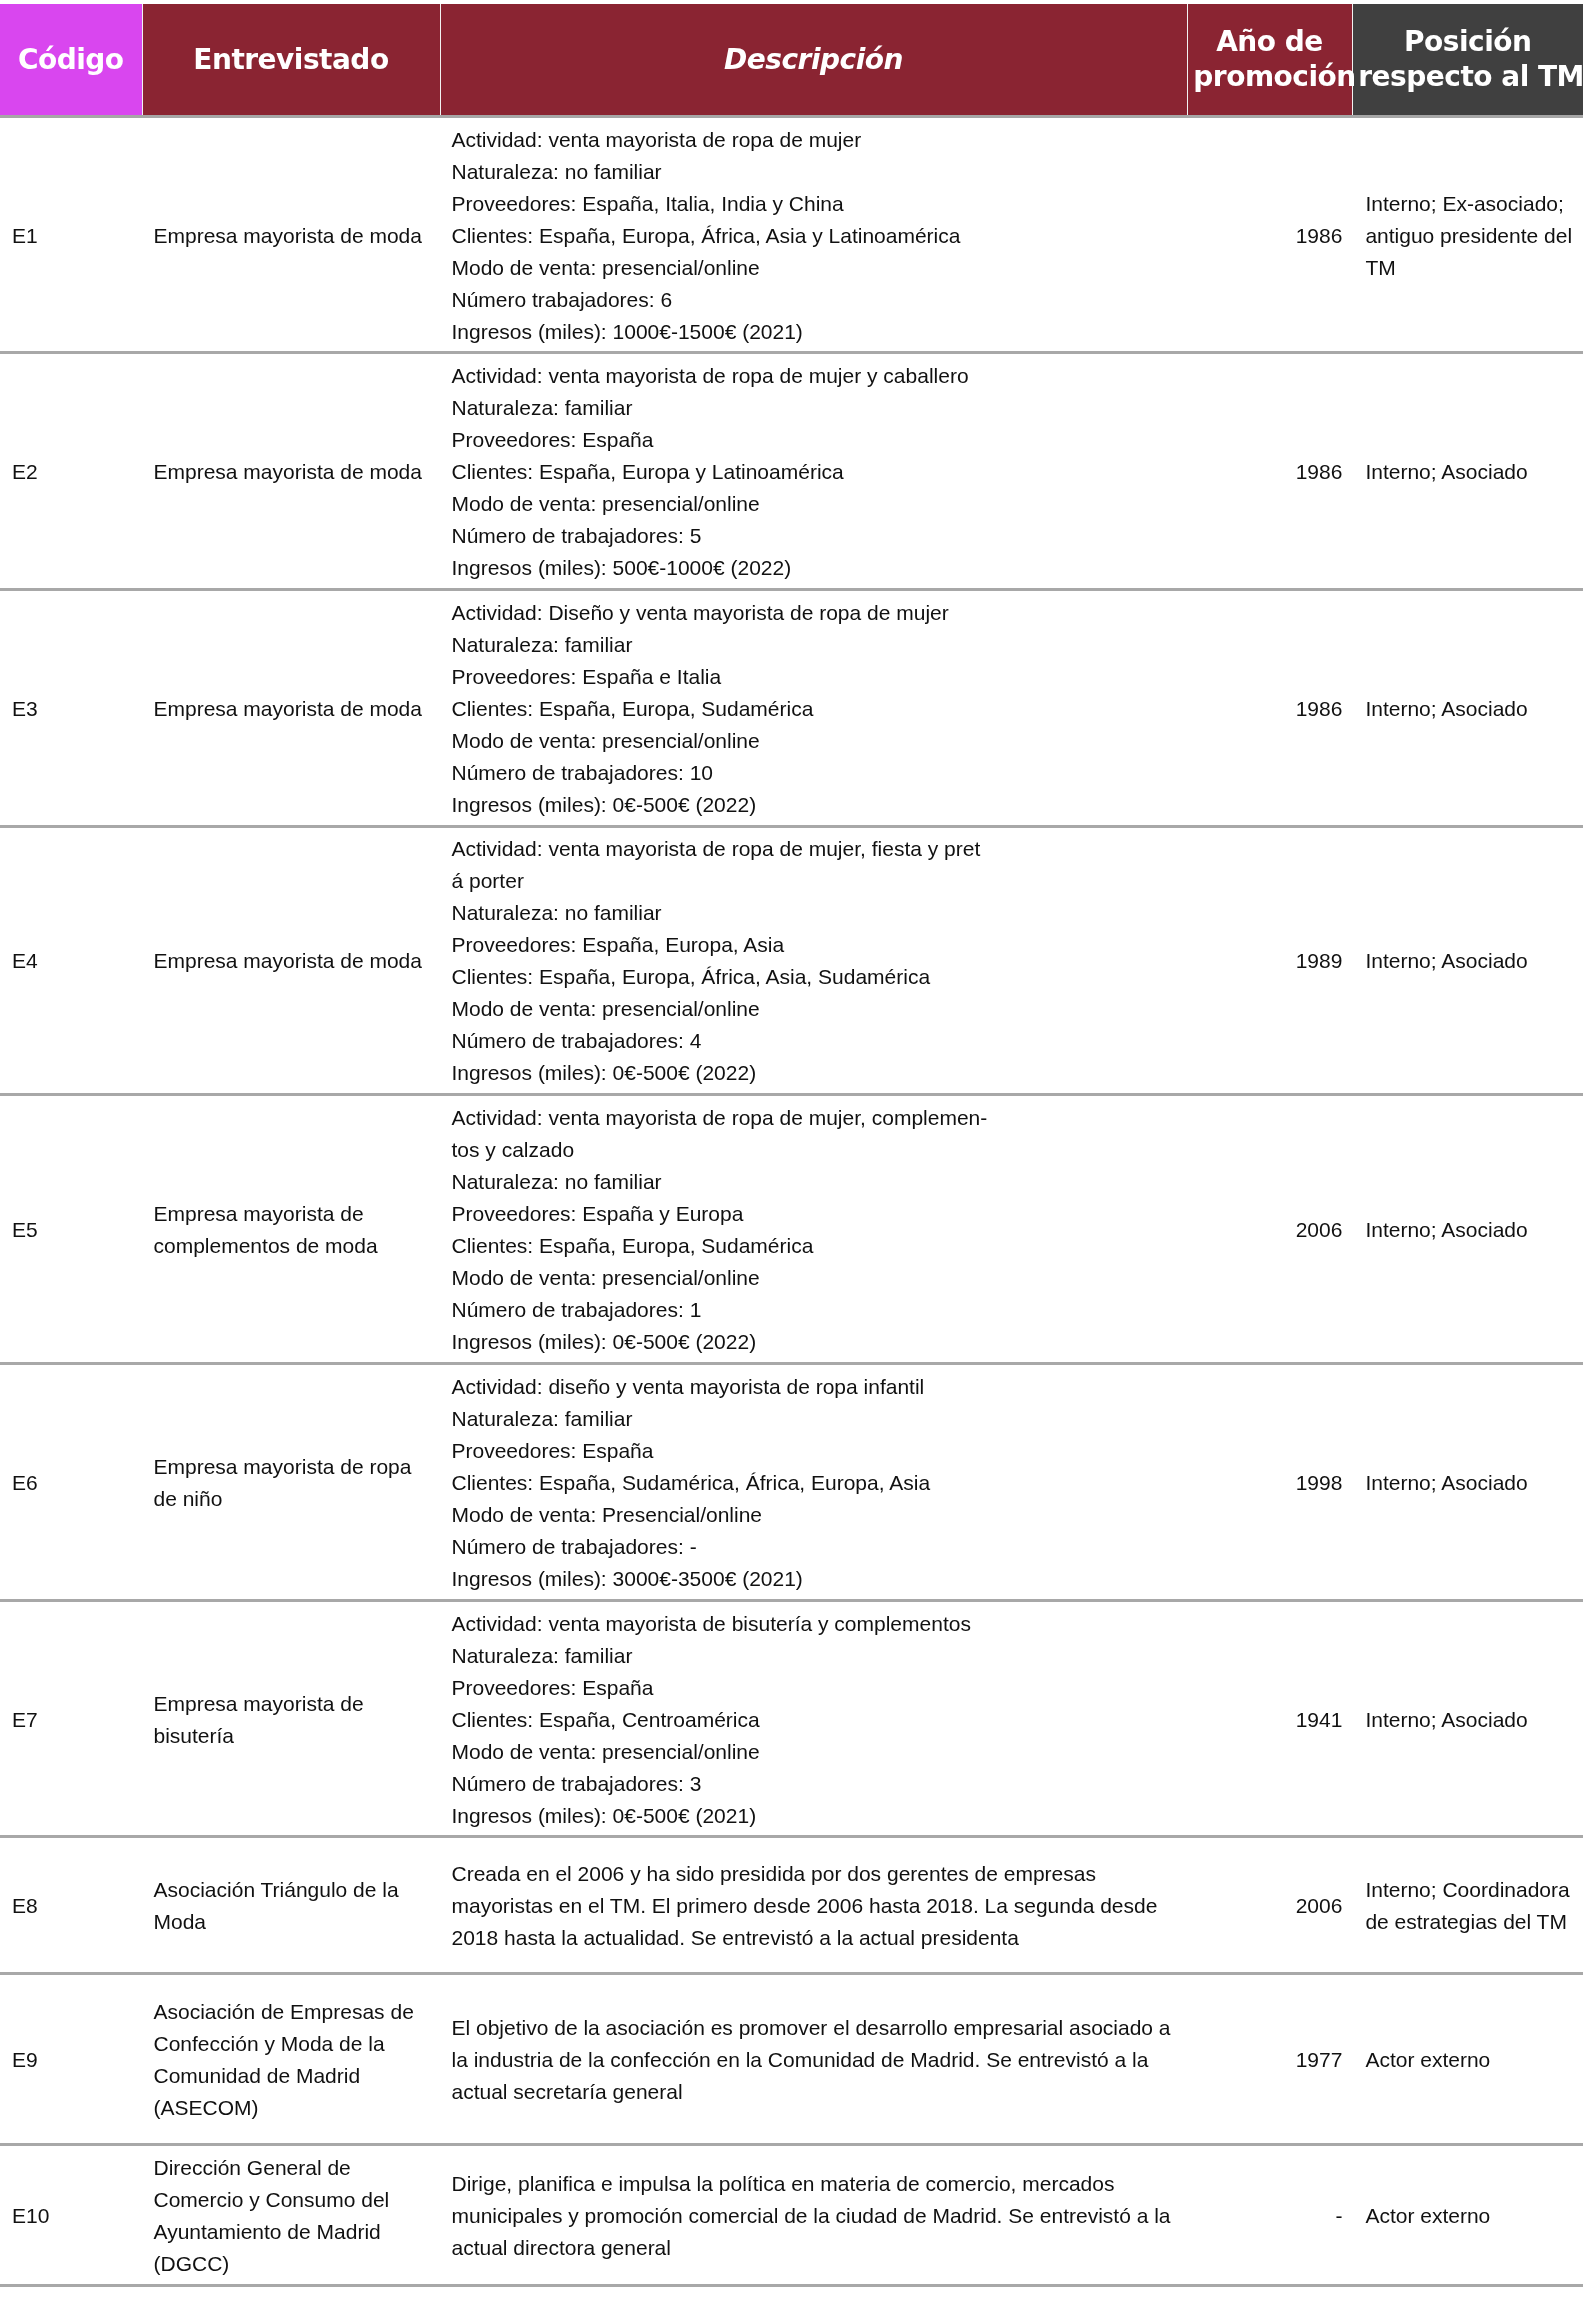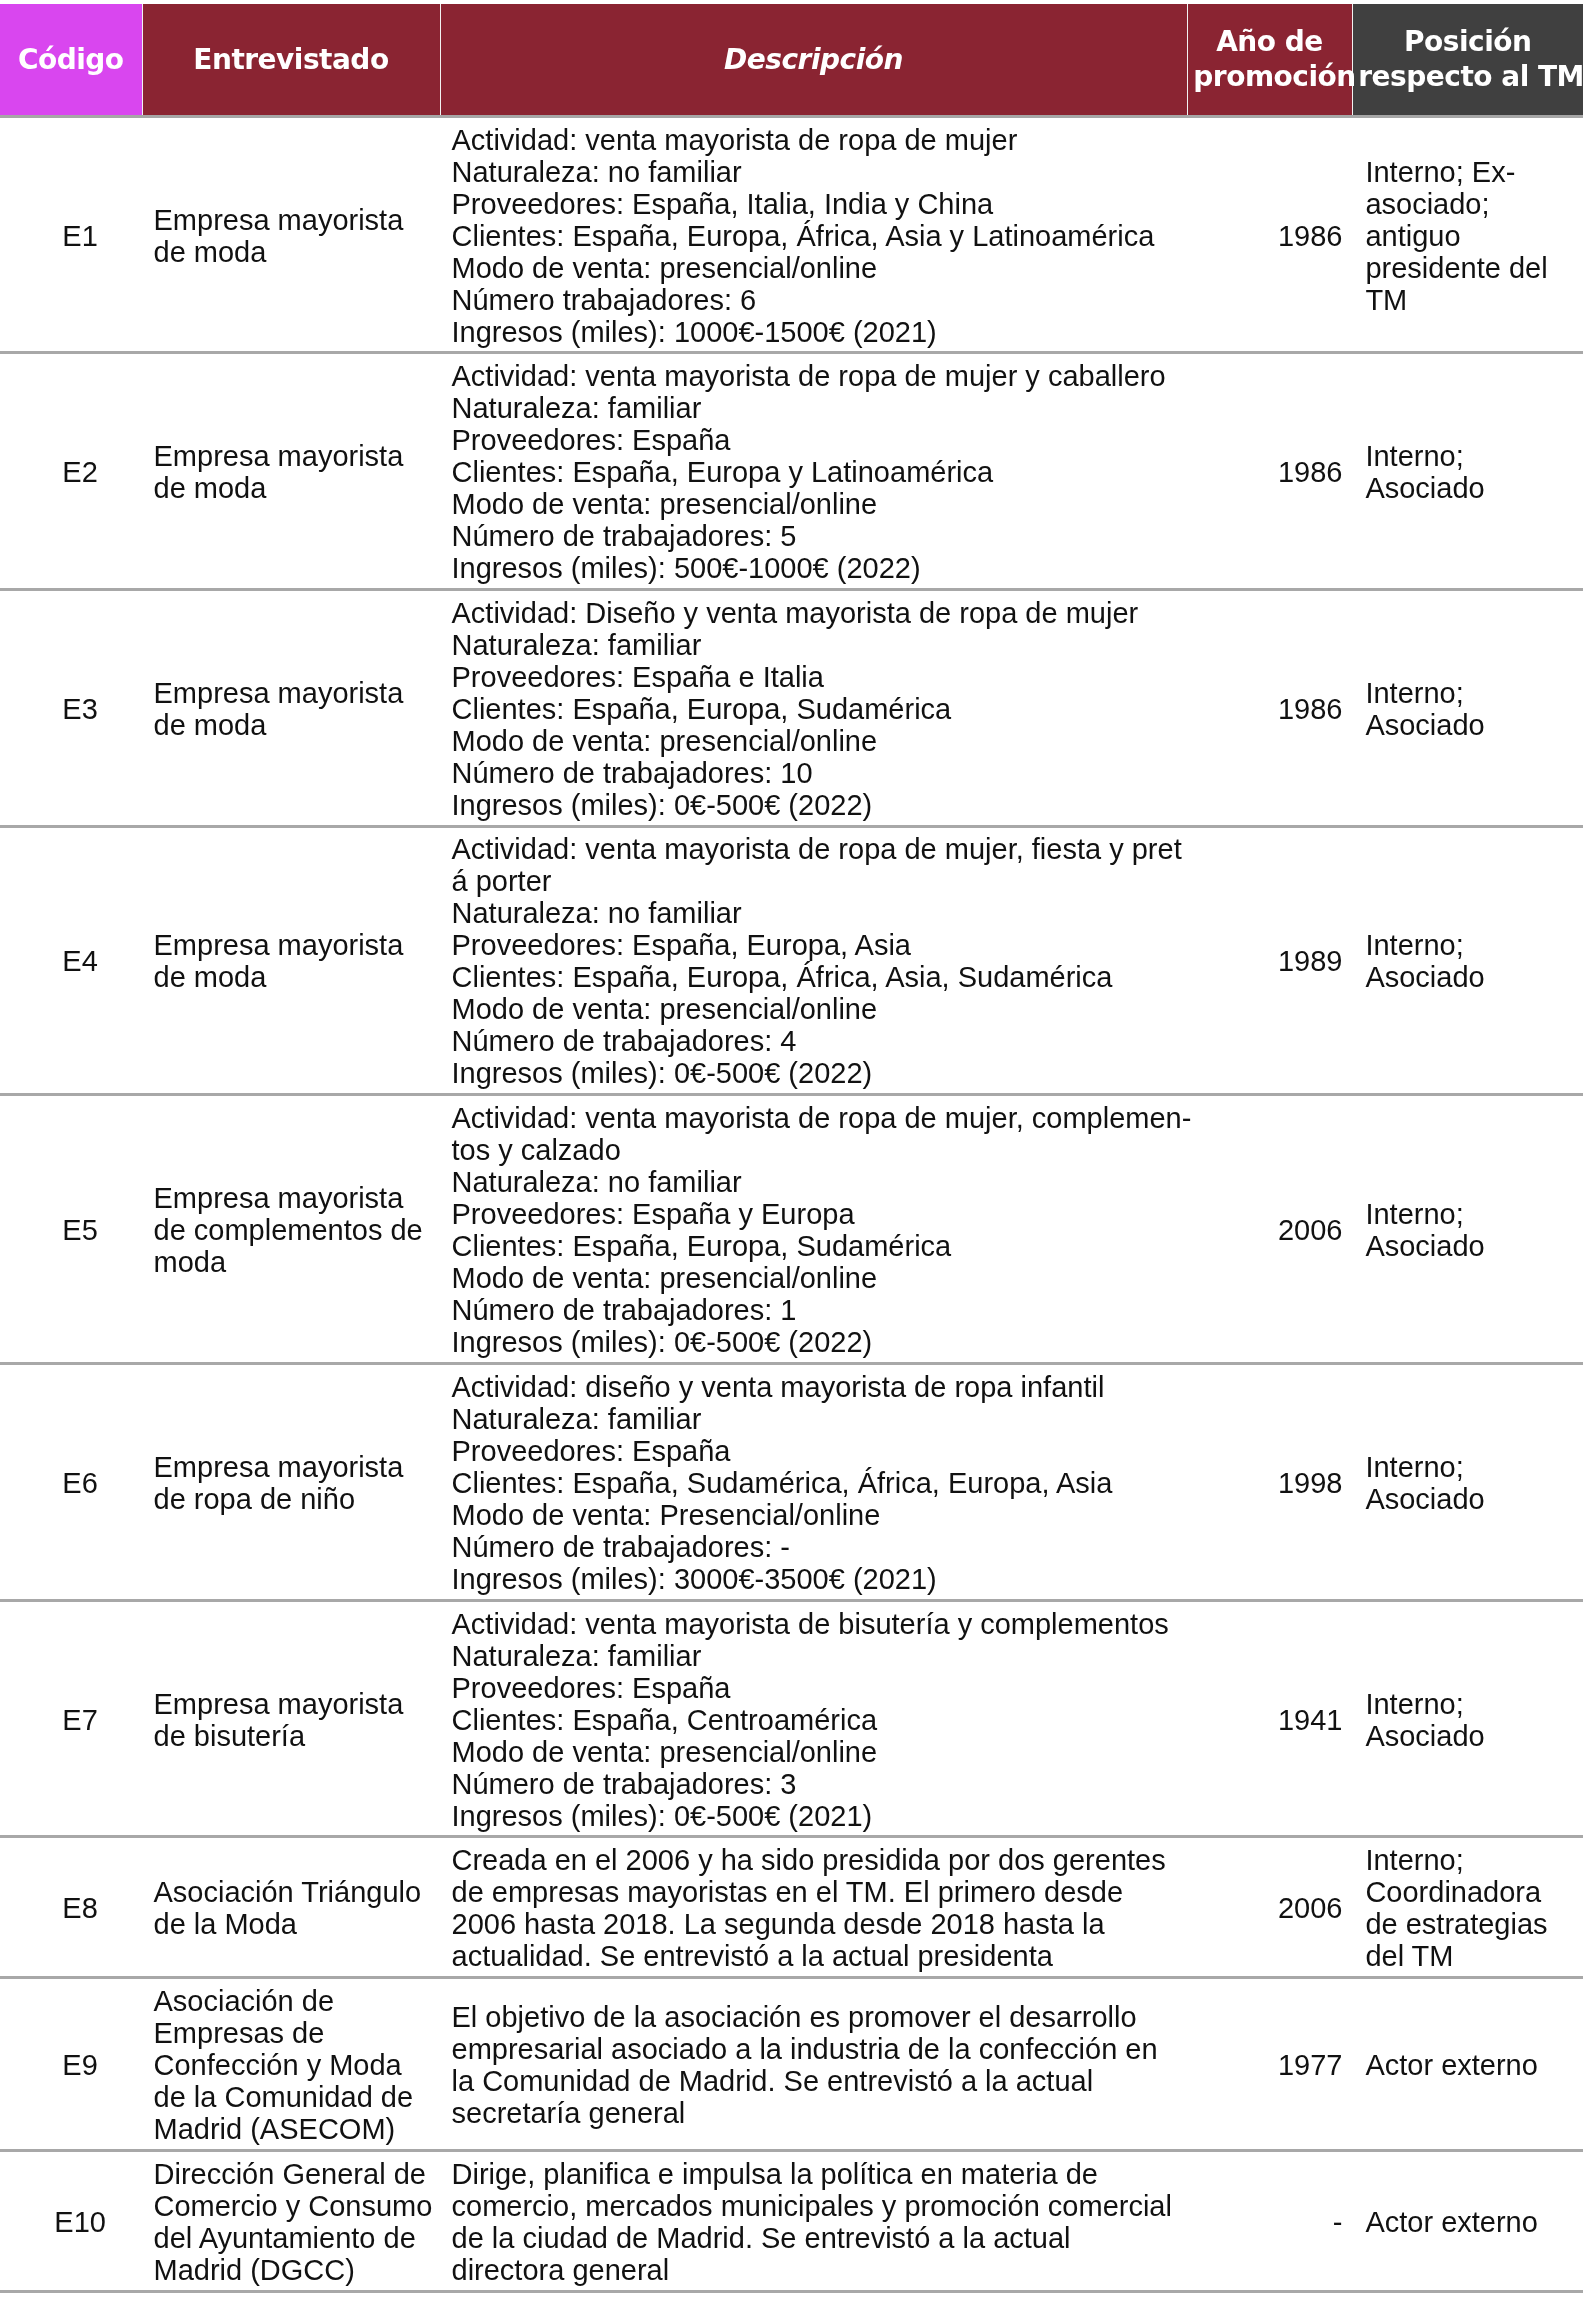--- a/index.html
+++ b/index.html
@@ -13,24 +13,24 @@
   col.c-pos  { width: 231px; }
   thead th {
     background: #8a2432; color: #ffffff; font-family: "DejaVu Sans", sans-serif;
     font-weight: bold; font-size: 28px; line-height: 35px; height: 111px;
     padding: 0 5.8px; text-align: center; vertical-align: middle;
     border-left: 1.9px solid #f2f2f2; border-bottom: 3.8px solid #a6a6a6;
     letter-spacing: -0.5px;
   }
   thead th:first-child { border-left: none; }
   tbody td {
-    font-size: 29px; line-height: 32px; vertical-align: middle;
+    font-size: 21px; line-height: 32px; vertical-align: middle;
     border-bottom: 3.8px solid #a8a8a8; padding: 5.8px 9.6px 3.8px 9.6px;
   }
-  td.code { text-align: center; padding-left: 22px; padding-right: 3.8px; }
+  td.code { padding-left: 12px; padding-right: 3.8px; }
   td.name { padding-left: 11.5px; padding-right: 7.7px; }
   td.year { text-align: right; }
   td.pos  { padding-left: 13.4px; padding-right: 3.8px; }
   td.desc { padding-left: 11.5px; padding-right: 7.7px; }
   .line { display: block; white-space: nowrap; }
   .para { display: block; }
 </style>
 </head>
 <body>
 

